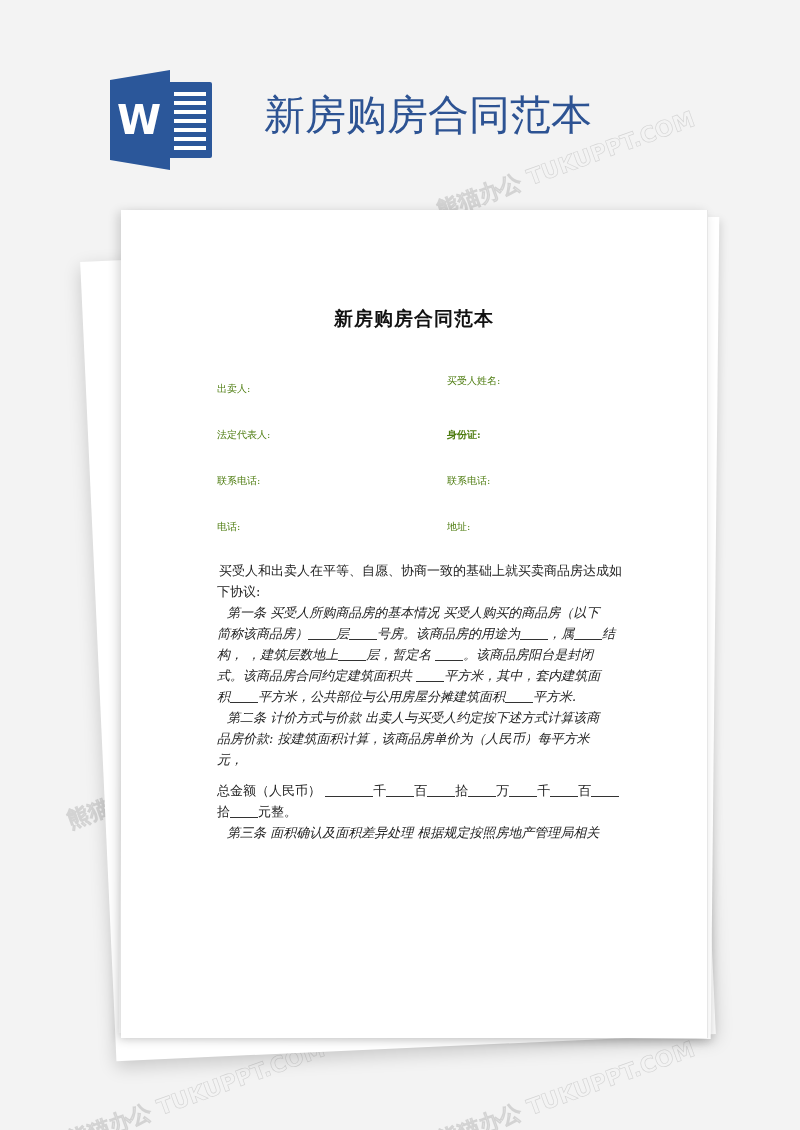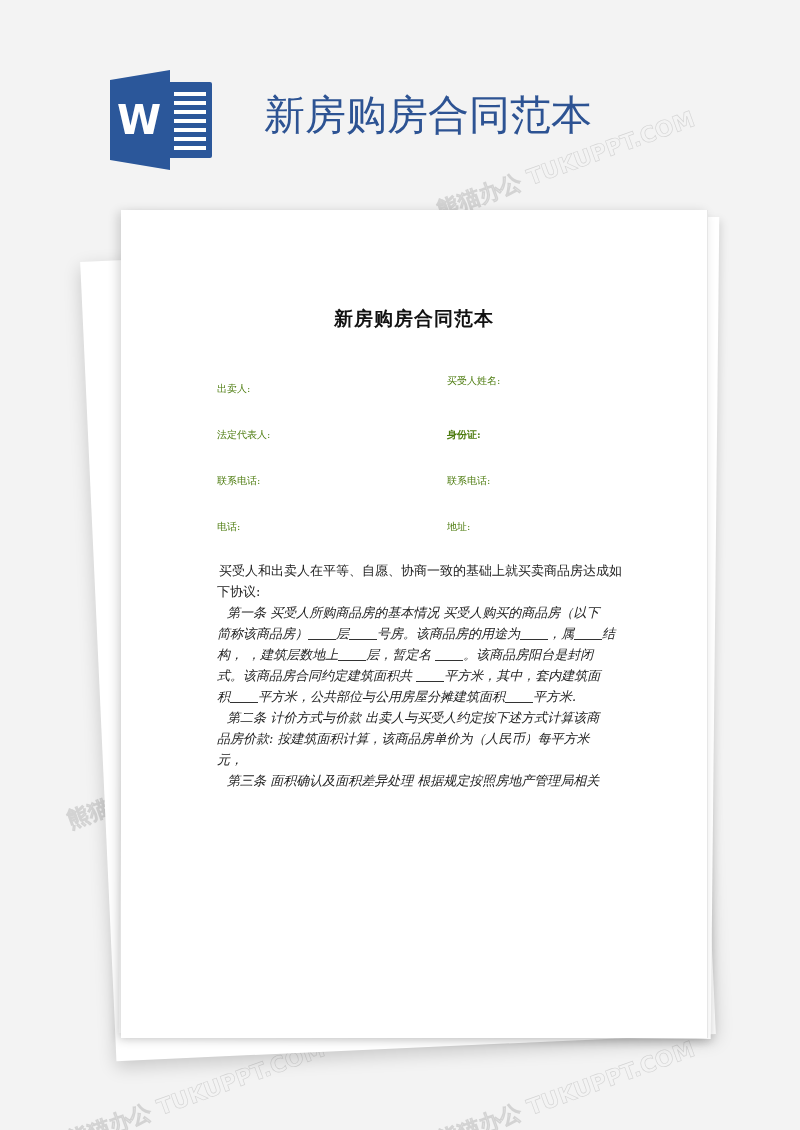--- a/index.html
+++ b/index.html
@@ -113,16 +113,21 @@
       <span>式。该商品房合同约定建筑面积共 </span><span class="blank b28"></span><span>平方米，其中，套内建筑面</span><br>
       <span>积</span><span class="blank b28"></span><span>平方米，公共部位与公用房屋分摊建筑面积</span><span class="blank b28"></span><span>平方米.</span>
     </p>
 
     <p class="para indent2">
       <span>第二条  计价方式与价款  出卖人与买受人约定按下述方式计算该商</span><br>
       <span>品房价款:  按建筑面积计算，该商品房单价为（人民币）每平方米</span><br>
       <span>元，</span>
     </p>
 
+    <p class="para gap-top">
+      <span>总金额（人民币）</span>
+      <span class="blank b48"></span><span>千</span><span class="blank b28"></span><span>百</span><span class="blank b28"></span><span>拾</span><span class="blank b28"></span><span>万</span><span class="blank b28"></span><span>千</span><span class="blank b28"></span><span>百</span><span class="blank b28"></span><br>
+      <span>拾</span><span class="blank b28"></span><span>元整。</span>
+    </p>
 
     <p class="para indent2">第三条  面积确认及面积差异处理  根据规定按照房地产管理局相关</p>
   </div>
 </div>
 
 </body></html>

